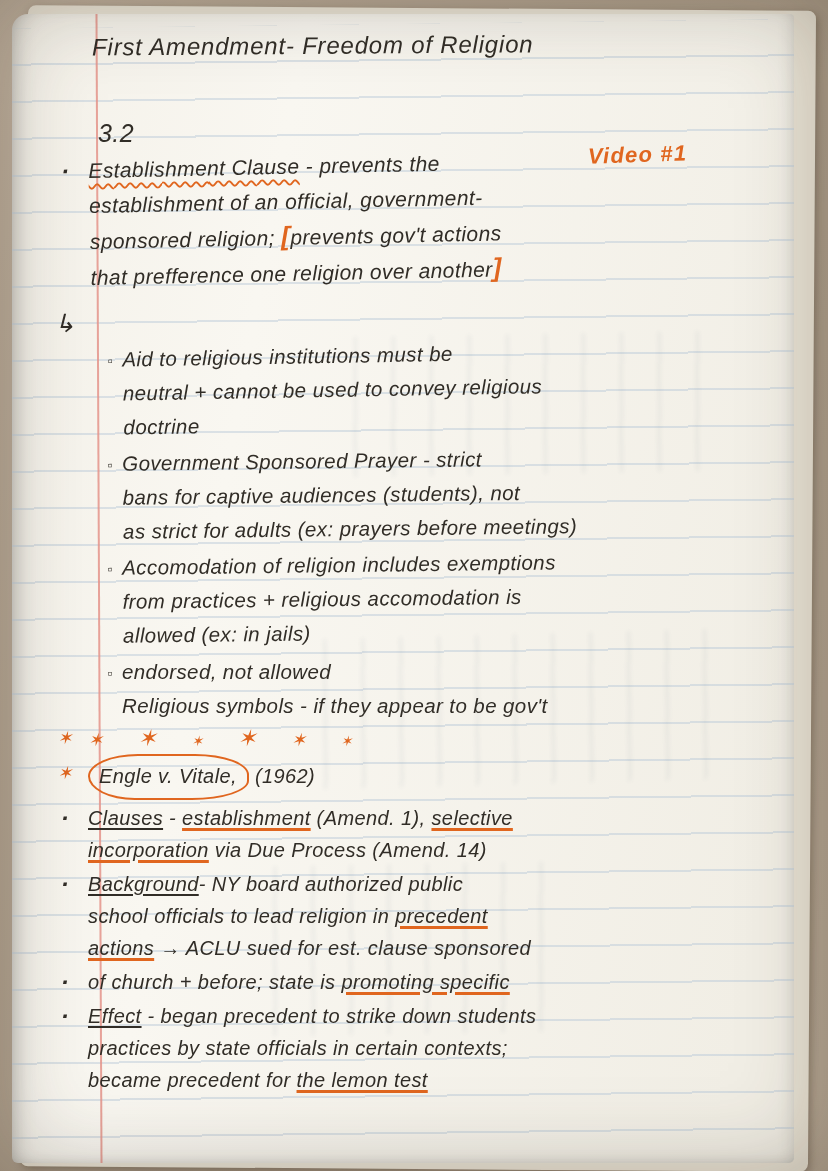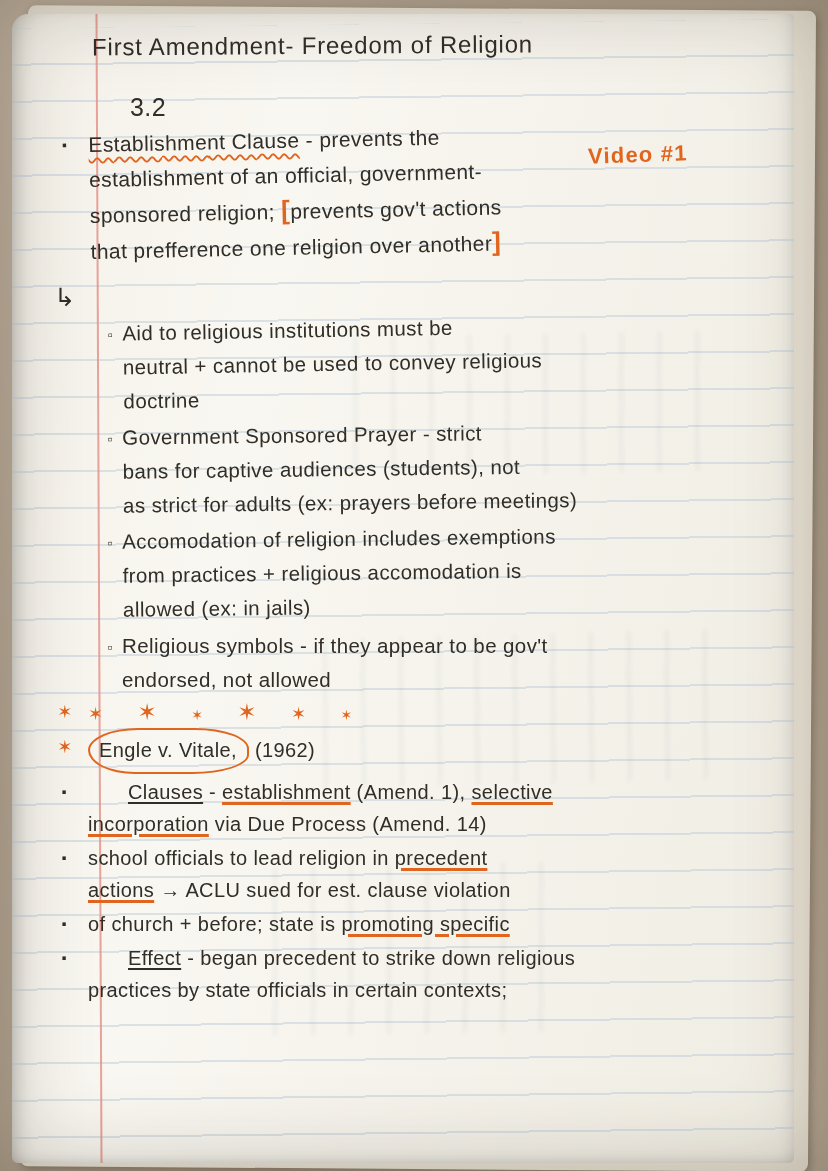--- a/index.html
+++ b/index.html
@@ -6,20 +6,21 @@
   html, body { width:828px; height:1171px; }
   body {
     font-family: "Liberation Sans", sans-serif;
     overflow: hidden;
     position: relative;
     background: var(--desk, #b3a493);
   }
   .photo {
     position:absolute; inset:0; overflow:hidden;
     background: linear-gradient(115deg, #bfb09e, #ab9c89 55%, #b6a794);
+    font-style: italic;
   }
   .photo::after {
     content:""; position:absolute; inset:0; pointer-events:none;
     box-shadow: inset 0 0 90px rgba(55,42,28,.28);
   }
   .under-page {
     position:absolute; top:8px; left:24px; right:16px; bottom:2px;
     background:#e8e2d4; border-radius:8px; transform:rotate(.4deg);
     box-shadow: 2px 3px 9px rgba(50,35,20,.35);
   }
@@ -52,21 +53,21 @@
 
   .content {
     position:absolute; inset:0; padding:14px 16px 0 30px;
     color: var(--ink,#312d27); letter-spacing:.4px;
   }
   .title {
     margin-left:50px; font-size:24px; line-height:34px;
     transform: rotate(-.4deg); letter-spacing:.8px; font-weight:500;
   }
   .section-label {
-    margin-top:30px; margin-left:56px; font-size:25px; line-height:30px; font-weight:500;padding-left:32px;
+    margin-top:56px; margin-left:56px; font-size:25px; line-height:30px; font-weight:500;
   }
   .video-label {
     position:absolute; left:576px; top:128px;
     color: var(--accent,#e0661f); font-size:22px; font-weight:bold;
     letter-spacing:1.2px; transform: rotate(-2deg);
   }
   .notes { margin-top:0; }
   .block { display:flex; margin-top:6px; font-size:21px; line-height:35px; }
   .block .bullet { flex:0 0 46px; text-align:center; }
   .block.est  { margin-top:6px; transform: rotate(-1.2deg); transform-origin:left top; }
@@ -75,21 +76,21 @@
   .block.sub  { margin-left:56px; margin-top:2px; line-height:34px; font-size:20.5px; }
   .block.sub  .bullet { flex:0 0 24px; font-size:14px; padding-top:1px; }
   .block.t1 { transform: rotate(-1deg);  transform-origin:left top; }
   .block.t2 { transform: rotate(-.7deg); transform-origin:left top; }
   .block.stars { margin-top:4px; line-height:22px; }
   .block.case { margin-top:2px; line-height:32px; font-size:20px; }
   .block.engle { line-height:38px; }
   .seg { white-space:pre-wrap; }
   .sq { text-decoration: underline wavy var(--accent,#e0661f) 2px; text-underline-offset:5px; }
   .uo { text-decoration: underline solid var(--accent,#e0661f) 2.5px; text-underline-offset:3px; }
-  .ui { text-decoration: underline solid currentColor 2px; text-underline-offset:3px;margin-left:40px; }
+  .ui { text-decoration: underline solid currentColor 2px; text-underline-offset:3px; }
   .br { color: var(--accent,#e0661f); font-weight:bold; font-size:1.25em; }
   .bubble {
     border:2.5px solid var(--accent,#e0661f);
     border-radius: 48% 52% 55% 45% / 75% 70% 65% 80%;
     padding:1px 10px 3px 9px; display:inline-block;
   }
   .star { color: var(--accent,#e0661f); margin-right:34px; }
   .s1 { font-size:18px; } .s2 { font-size:23px; } .s3 { font-size:14px; }
   .star-bullet { color: var(--accent,#e0661f); font-size:18px; }
   .dot-bullet { font-size:24px; font-weight:bold; }
@@ -143,22 +144,22 @@
             <span class="bullet ">▫</span>
             <div class="lines">
               <div class="line"><span class="seg ">Accomodation of religion includes exemptions</span></div>
               <div class="line"><span class="seg ">from practices + religious accomodation is</span></div>
               <div class="line"><span class="seg ">allowed (ex: in jails)</span></div>
             </div>
           </div>
           <div class="block sub">
             <span class="bullet ">▫</span>
             <div class="lines">
+              <div class="line"><span class="seg ">endorsed, not allowed</span></div>
               <div class="line"><span class="seg ">Religious symbols - if they appear to be gov't</span></div>
-              <div class="line"><span class="seg ">endorsed, not allowed</span></div>
             </div>
           </div>
           <div class="block stars">
             <span class="bullet star-bullet">✶</span>
             <div class="lines">
               <div class="line"><span class="seg star s1">✶</span><span class="seg star s2">✶</span><span class="seg star s3">✶</span><span class="seg star s2">✶</span><span class="seg star s1">✶</span><span class="seg star s3">✶</span></div>
             </div>
           </div>
           <div class="block case engle">
             <span class="bullet star-bullet">✶</span>
@@ -169,33 +170,35 @@
           <div class="block case">
             <span class="bullet dot-bullet">·</span>
             <div class="lines">
               <div class="line"><span class="seg ui">Clauses</span><span class="seg "> - </span><span class="seg uo">establishment</span><span class="seg "> (Amend. 1), </span><span class="seg uo">selective</span></div>
               <div class="line"><span class="seg uo">incorporation</span><span class="seg "> via Due Process (Amend. 14)</span></div>
             </div>
           </div>
           <div class="block case">
             <span class="bullet dot-bullet">·</span>
             <div class="lines">
+              <div class="line"><span class="seg ui">Background</span><span class="seg ">- NY board authorized public</span></div>
               <div class="line"><span class="seg ">school officials to lead religion in </span><span class="seg uo">precedent</span></div>
-              <div class="line"><span class="seg uo">actions</span><span class="seg "> → ACLU sued for est. clause violation</span></div>
+              <div class="line"><span class="seg uo">actions</span><span class="seg "> → ACLU sued for est. clause sponsored</span></div>
             </div>
           </div>
           <div class="block case">
             <span class="bullet dot-bullet">·</span>
             <div class="lines">
               <div class="line"><span class="seg ">of church + before; state is </span><span class="seg uo">promoting specific</span></div>
             </div>
           </div>
           <div class="block case">
             <span class="bullet dot-bullet">·</span>
             <div class="lines">
-              <div class="line"><span class="seg ui">Effect</span><span class="seg "> - began precedent to strike down religious</span></div>
+              <div class="line"><span class="seg ui">Effect</span><span class="seg "> - began precedent to strike down students</span></div>
               <div class="line"><span class="seg ">practices by state officials in certain contexts;</span></div>
+              <div class="line"><span class="seg ">became precedent for </span><span class="seg uo">the lemon test</span></div>
             </div>
           </div>
         </div>
     </div>
   </div>
 </div>
 
 </body></html>

